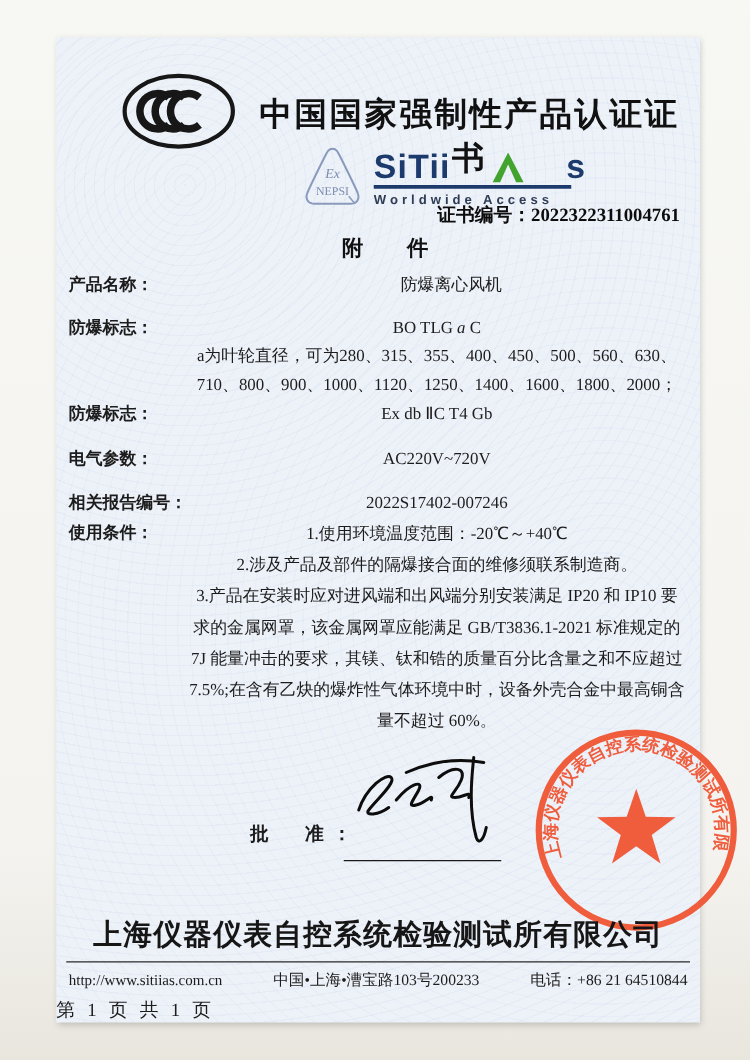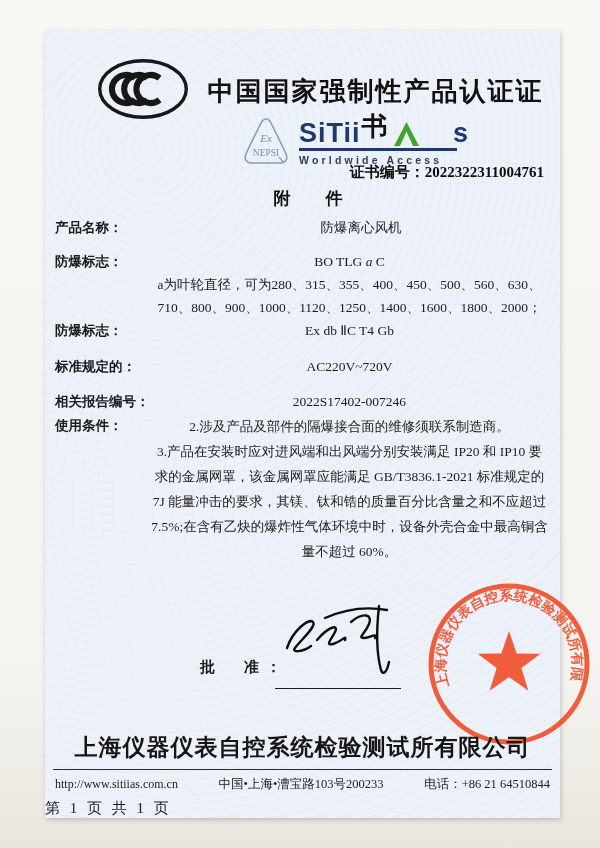--- a/index.html
+++ b/index.html
@@ -126,32 +126,33 @@
         <div class="ln">a为叶轮直径，可为280、315、355、400、450、500、560、630、710、800、900、1000、1120、1250、1400、1600、1800、2000；</div>
       </div>
     </div>
 
     <div class="frow mb12">
       <div class="flabel">防爆标志：</div>
       <div class="fvalue">Ex db ⅡC T4 Gb</div>
     </div>
 
     <div class="frow mb11">
-      <div class="flabel">标准规定的：</div>
+      <div class="flabel">电气参数：</div>
       <div class="fvalue">AC220V~720V</div>
     </div>
 
     <div class="frow mb0">
       <div class="flabel">相关报告编号：</div>
       <div class="fvalue">2022S17402-007246</div>
     </div>
 
     <div class="frow mb0">
       <div class="flabel">使用条件：</div>
       <div class="fvalue">
+        <div class="cond-item">1.使用环境温度范围：-20℃～+40℃</div>
         <div class="cond-item">2.涉及产品及部件的隔爆接合面的维修须联系制造商。</div>
         <div class="cond-item">3.产品在安装时应对进风端和出风端分别安装满足 IP20 和 IP10 要求的金属网罩，该金属网罩应能满足 GB/T3836.1-2021 标准规定的 7J 能量冲击的要求，其镁、钛和锆的质量百分比含量之和不应超过 7.5%;在含有乙炔的爆炸性气体环境中时，设备外壳合金中最高铜含量不超过 60%。</div>
       </div>
     </div>
   </div>
 
   <svg class="signature" viewBox="0 0 134 88">
     <g fill="none" stroke="#0d0d0d" stroke-width="2.4" stroke-linecap="round">
       <path d="M14 50 C20 32 36 20 40 24 C44 28 28 42 22 50 C18 55 30 54 38 48"></path>
       <path d="M44 42 C56 28 66 26 62 34 C58 42 52 48 60 46 C68 44 74 36 72 42"></path>

